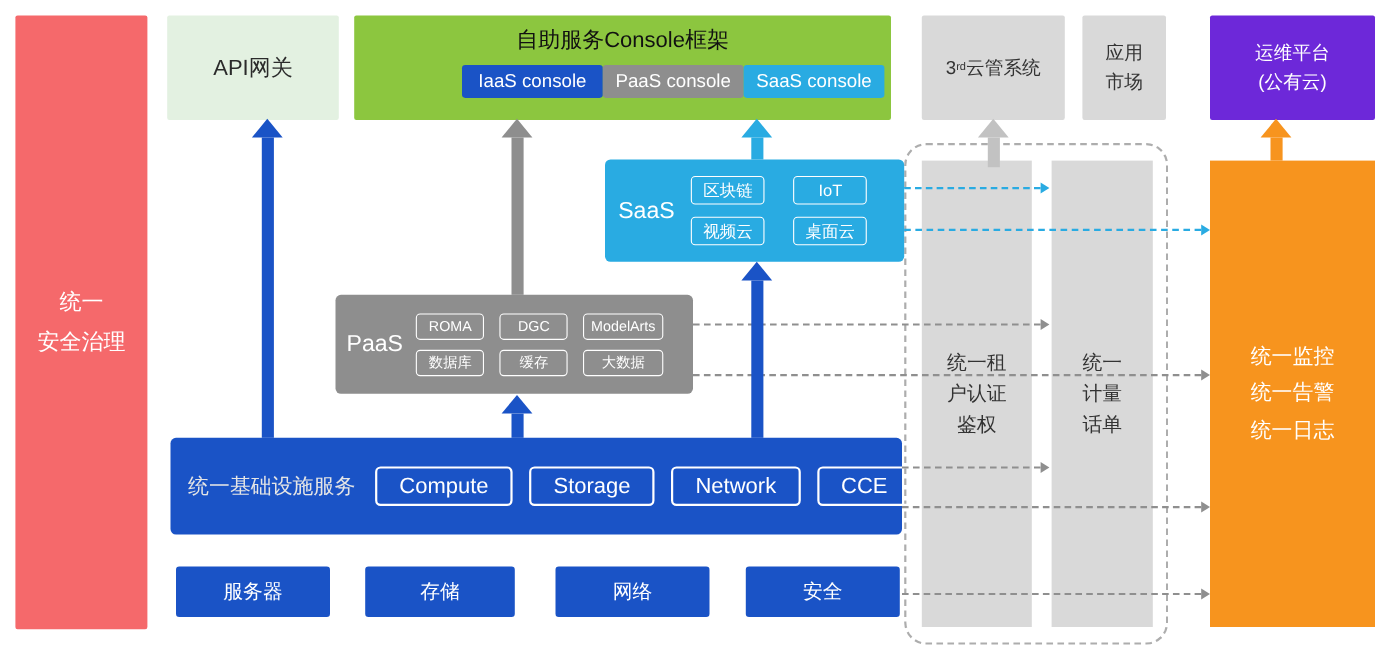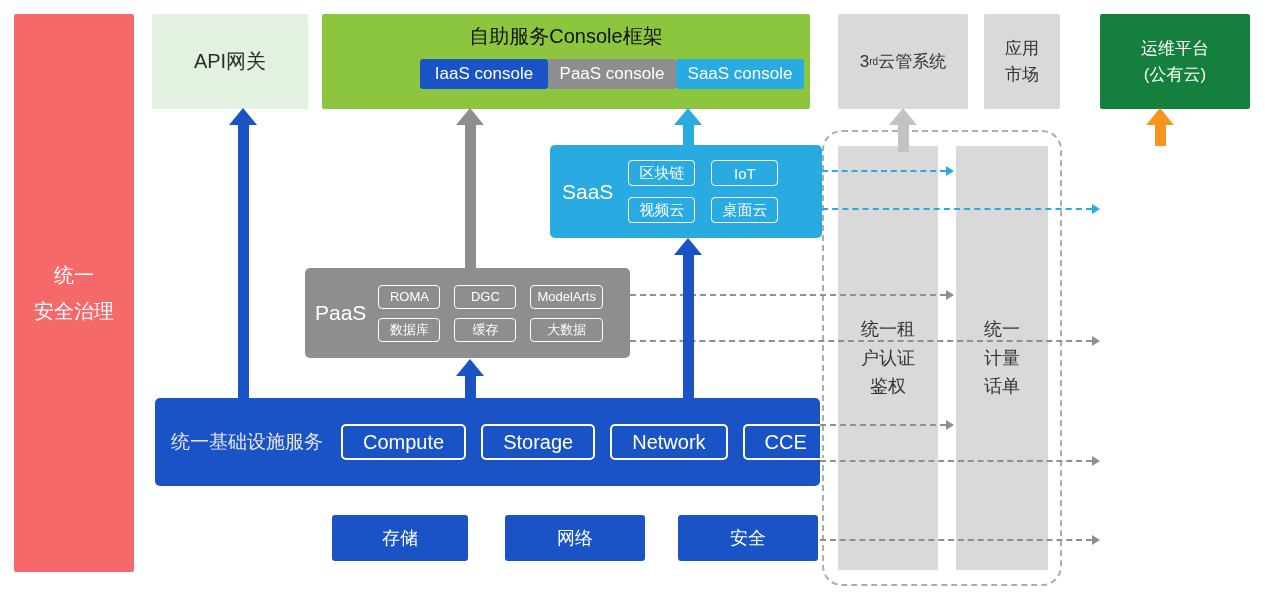--- a/index.html
+++ b/index.html
@@ -24,28 +24,28 @@
                   color:#fff; font-size:17px; border-radius:3px; }
   .console-chip.iaas  { background:#1A53C6; }
   .console-chip.paasc { background:#8E8E8E; }
   .console-chip.saasc { background:#29ABE2; }
 
   .third-party { left:838px; top:14px; width:130px; height:95px; background:#D9D9D9;
                  color:#333; font-size:17px; border-radius:2px; z-index:1; }
   .third-party sup { font-size:10px; }
   .app-market { left:984px; top:14px; width:76px; height:95px; background:#D9D9D9;
                 color:#333; font-size:17px; line-height:1.5; border-radius:2px; z-index:1;text-align:right; }
-  .ops-platform { left:1100px; top:14px; width:150px; height:95px; background:#15803d;
+  .ops-platform { left:1100px; top:14px; width:150px; height:95px; background:#6d28d9;
                   color:#fff; font-size:17px; line-height:1.5; border-radius:2px; z-index:1; }
 
   .saas-block { position:absolute; left:550px; top:145px; width:272px; height:93px;
                 background:#29ABE2; border-radius:5px; display:flex; align-items:center;
                 padding:0 12px; gap:15px; z-index:1; }
   .block-label { color:#fff; font-size:21px; white-space:nowrap; }
-  .saas-chips { display:grid; grid-template-columns:auto auto; gap:11px 16px; }
+  .saas-chips { display:grid; grid-template-columns:auto auto; gap:11px 26px; }
   .chip { border:1.5px solid #fff; border-radius:4px; color:#fff; display:flex;
           align-items:center; justify-content:center; }
   .saas-chips .chip { font-size:15px; min-width:64px; height:26px; padding:2px 10px; }
 
   .paas-block { position:absolute; left:305px; top:268px; width:325px; height:90px;
                 background:#8E8E8E; border-radius:5px; display:flex; align-items:center;
                 padding:0 10px; gap:12px; z-index:1; }
   .paas-chips { display:grid; grid-template-columns:auto auto auto; gap:9px 14px; }
   .paas-chips .chip { font-size:13px; min-width:62px; height:24px; padding:2px 6px; }
 
@@ -141,30 +141,34 @@
   <div class="infra-block">
     <div class="infra-label">统一基础设施服务</div>
     <div class="infra-chips">
       <div class="chip">Compute</div>
       <div class="chip">Storage</div>
       <div class="chip">Network</div>
       <div class="chip">CCE</div>
     </div>
   </div>
 
+  <div class="box bottom-box" style="left:160px; width:140px;">服务器</div>
   <div class="box bottom-box" style="left:332px; width:136px;">存储</div>
   <div class="box bottom-box" style="left:505px; width:140px;">网络</div>
   <div class="box bottom-box" style="left:678px; width:140px;">安全</div>
 
   <div class="box auth-bar">统一租
 户认证
 鉴权</div>
   <div class="box metering-bar">统一
 计量
 话单</div>
+  <div class="box monitor-bar">统一监控
+统一告警
+统一日志</div>
 
   <div class="arrow blue" style="left:229px;  top:108px; height:290px;">
     <div class="head"></div>
       <div class="shaft"></div>
   </div>
   <div class="arrow gray" style="left:456px;  top:108px; height:160px;">
     <div class="head"></div>
       <div class="shaft"></div>
   </div>
   <div class="arrow blue" style="left:456px;  top:359px; height:39px;">

